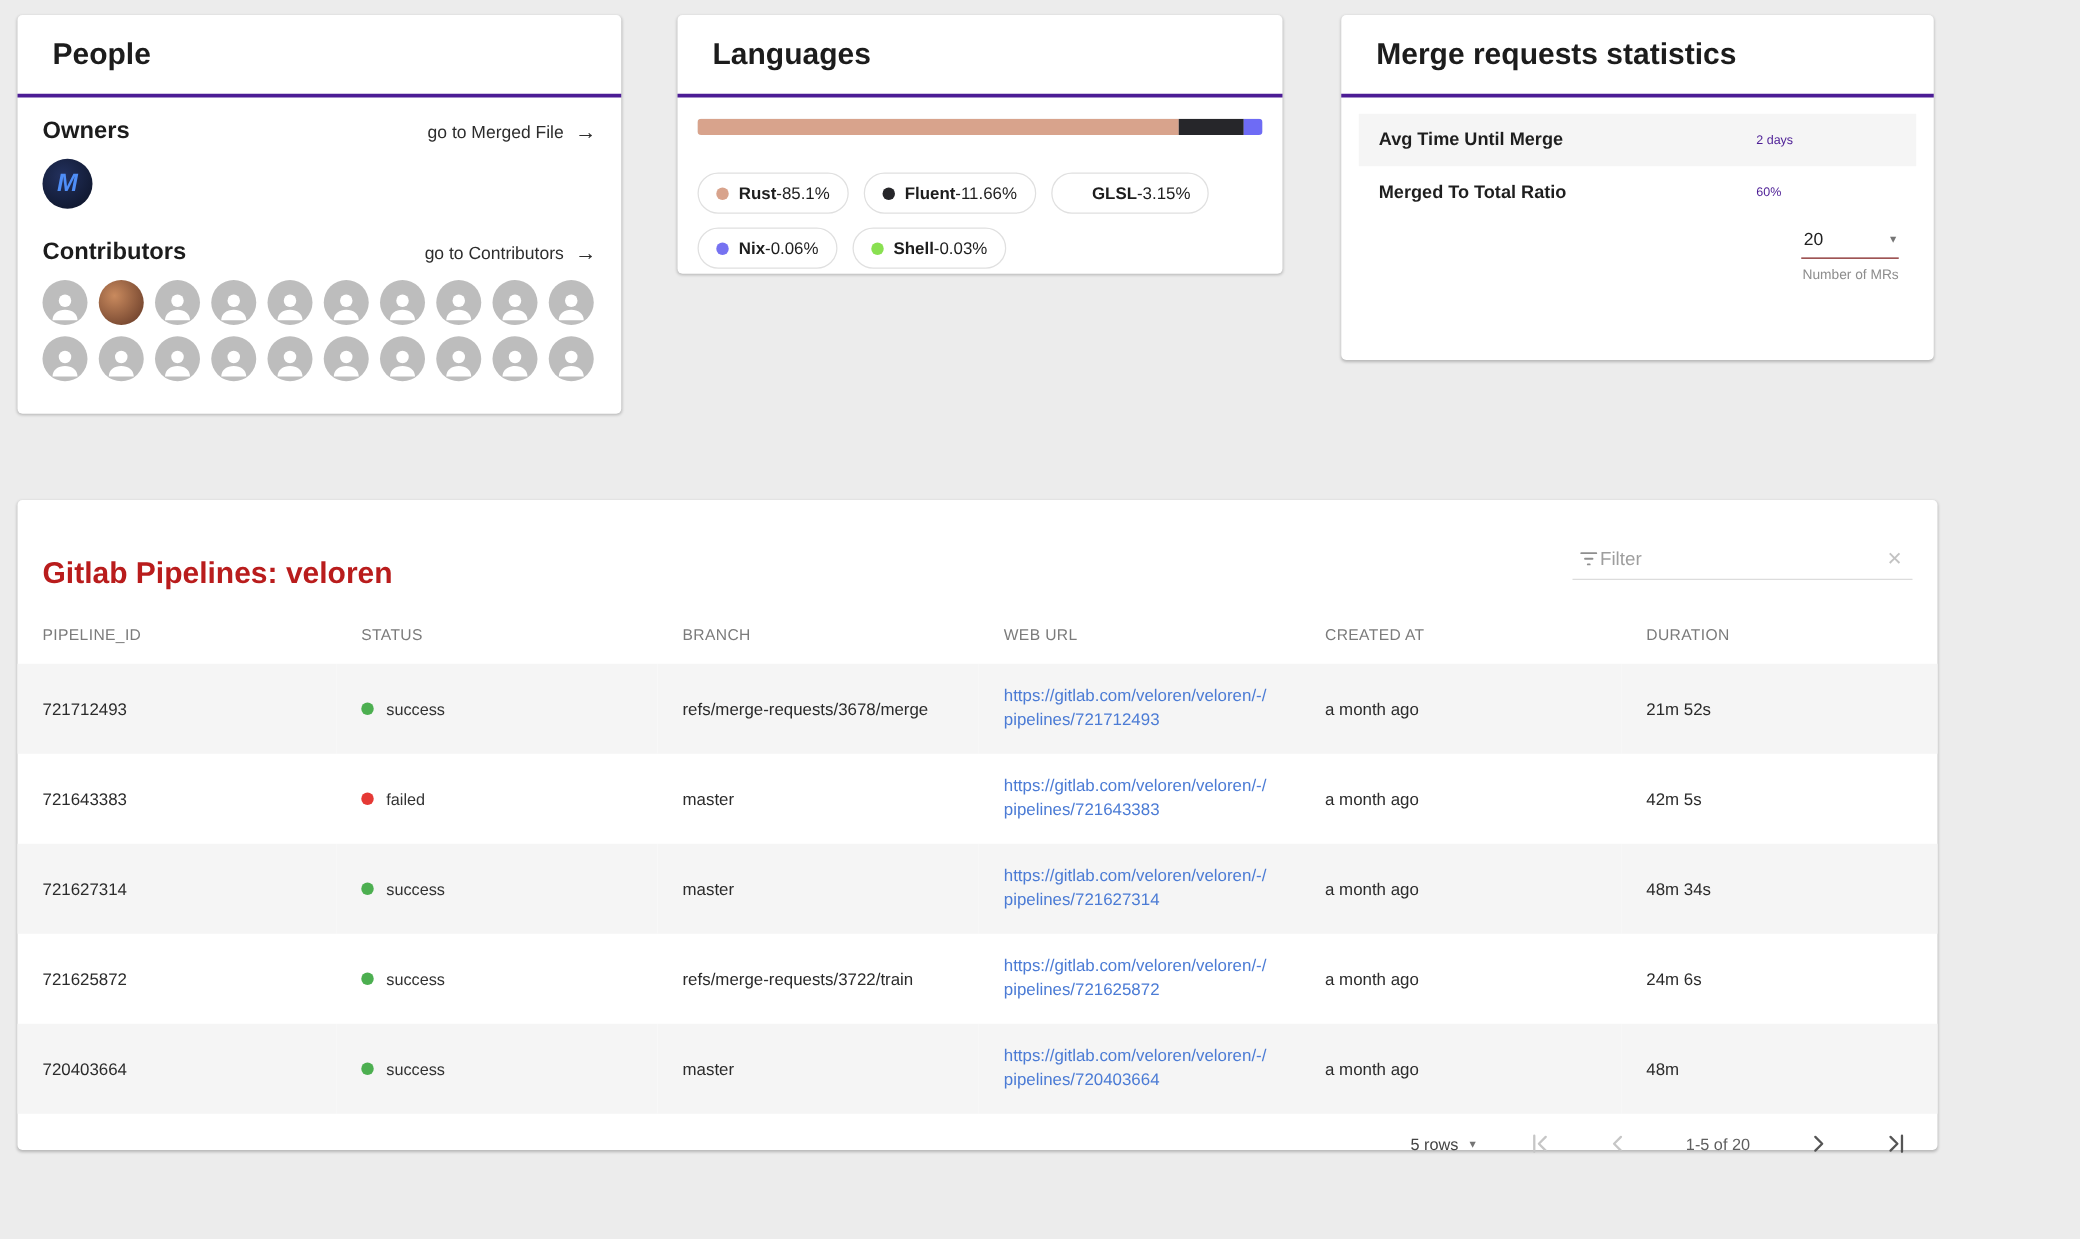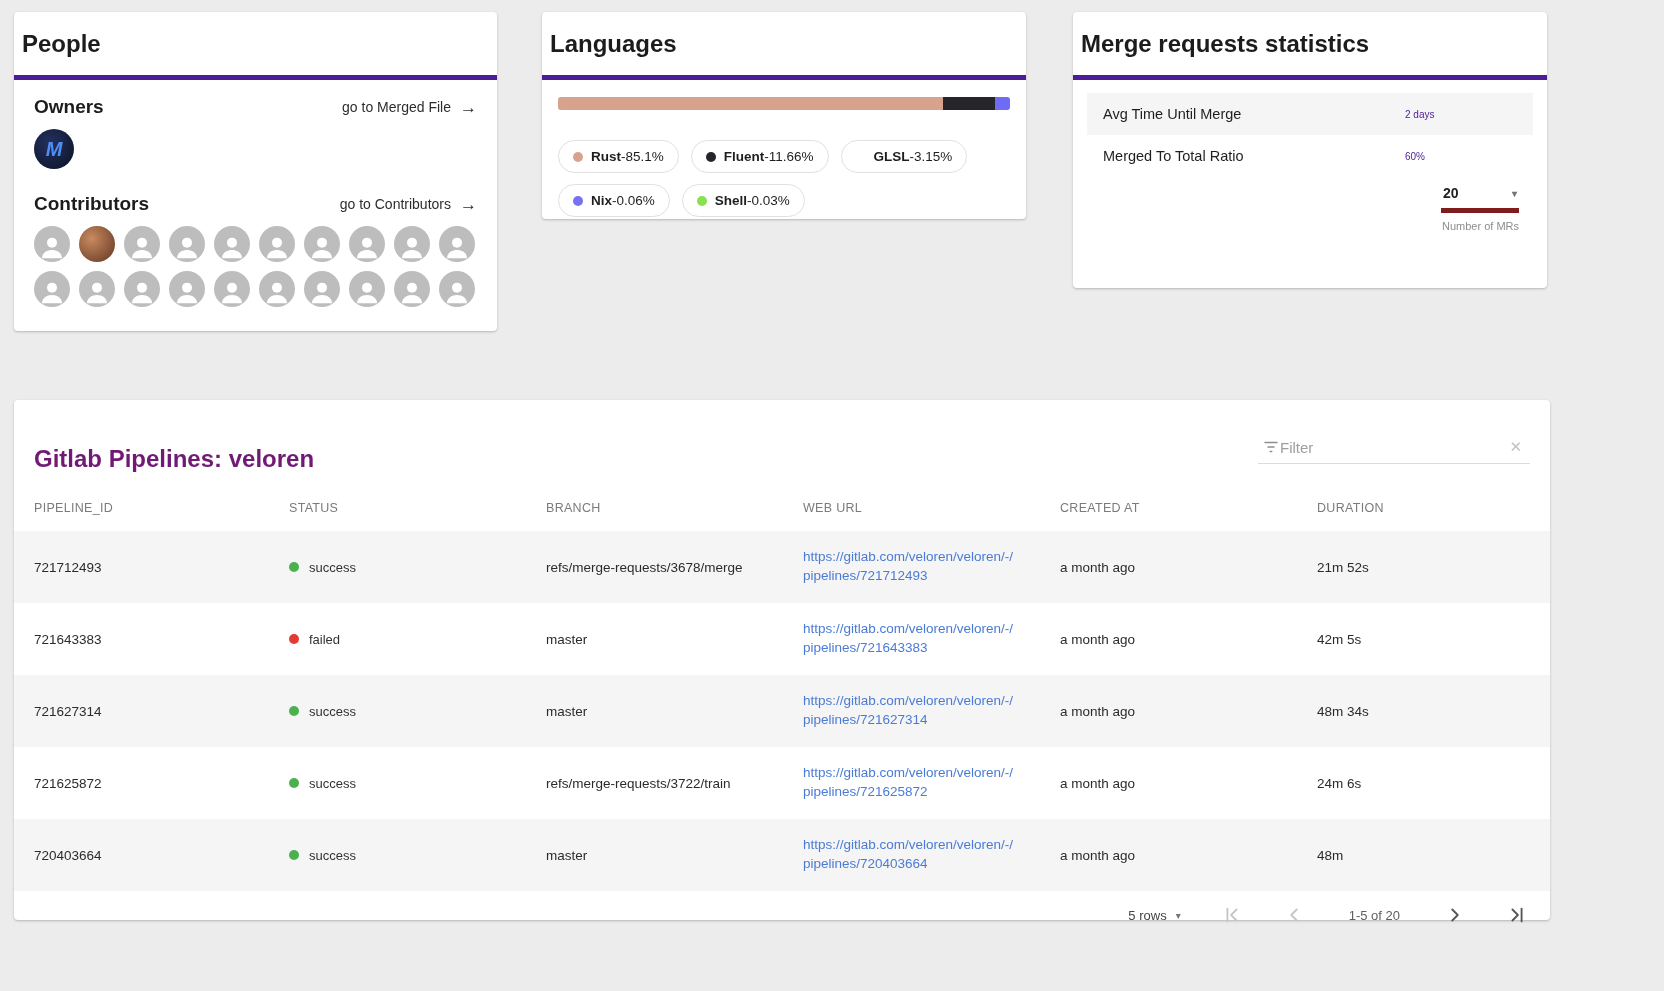--- a/index.html
+++ b/index.html
@@ -5,21 +5,21 @@
   * { margin:0; padding:0; box-sizing:border-box; }
   html,body { background:#ececec; }
   body {
     width:1664px; height:991px; position:relative;
     font-family:"Liberation Sans", sans-serif; color:#212121;
   }
   .card {
     position:absolute; background:#fff; border-radius:4px;
     box-shadow:0 1px 3px rgba(0,0,0,.14), 0 1px 2px rgba(0,0,0,.10);
   }
-  .card-header { padding:18px 8px 17px; border-bottom:5px solid #4c1d95; }
+  .card-header { padding:18px 28px 17px; border-bottom:3px solid #4c1d95; }
   .card-title { font-size:24px; font-weight:bold; color:#1c1c1c; }
 
   
   #people { left:14px; top:12px; width:483px; height:319px; }
   .section-row { display:flex; justify-content:space-between; align-items:center; padding:16px 20px 0; }
   .section-title { font-size:19px; font-weight:bold; color:#1c1c1c; }
   .go-link { font-size:14px; color:#2d2d2d; display:flex; align-items:center; gap:9px; cursor:pointer; }
   .go-link .arrow { font-size:17px; line-height:1; }
   .avatars { display:flex; flex-wrap:wrap; gap:9px; padding:11px 20px 0; }
   .avatar {
@@ -45,34 +45,34 @@
     border-radius:17px; padding:8px 14px; font-size:13.5px; color:#1e1e1e; background:#fff;
   }
   .chip .dot { width:10px; height:10px; border-radius:50%; margin-right:8px; flex:none; }
   .chip b { font-weight:bold; }
 
   
   #merge { left:1073px; top:12px; width:474px; height:276px; }
   .merge-body { padding:13px 14px 0; }
   .stat-row { display:flex; align-items:center; padding:13px 16px; }
   .stat-row.alt { background:#f5f5f5; }
-  .stat-label { flex:1; font-weight:normal; font-size:14.5px; color:#1e1e1e; }
+  .stat-label { flex:1; font-weight:bold; font-size:14.5px; color:#1e1e1e; }
   .stat-value { width:112px; font-size:10px; color:#4c1d95; }
   .mr-select-block { display:flex; flex-direction:column; align-items:flex-end; padding:4px 14px 0 0; }
   .mr-select {
     display:flex; align-items:center; justify-content:space-between;
-    width:78px; border-bottom:5px solid #7f1d1d; padding:4px 2px 7px; font-size:14px; cursor:pointer;font-weight:bold;
+    width:78px; border-bottom:1px solid #7f1d1d; padding:4px 2px 7px; font-size:14px; cursor:pointer;
   }
   .caret { font-size:10px; color:#757575; }
   .mr-caption { font-size:11px; color:#8d8d8d; margin-top:7px; }
 
   
   #pipelines { left:14px; top:400px; width:1536px; height:520px; }
   .pipe-header { display:flex; justify-content:space-between; align-items:center; padding:22px 20px 20px; }
-  .pipe-title { font-size:24px; font-weight:bold; color:#701a75;margin-top:23px; }
+  .pipe-title { font-size:24px; font-weight:bold; color:#b91c1c;margin-top:23px; }
   .filter-field {
     display:flex; align-items:center; width:272px;
     border-bottom:1px solid #dcdcdc; padding:7px 4px; color:#8f8f8f;
   }
   .filter-field svg { width:18px; height:18px; flex:none; }
   .filter-field input {
     border:none; outline:none; flex:1; font-size:15px; margin-left:0;
     color:#333; background:transparent; font-family:"Liberation Sans", sans-serif;
   }
   .filter-field input::placeholder { color:#9e9e9e; }

